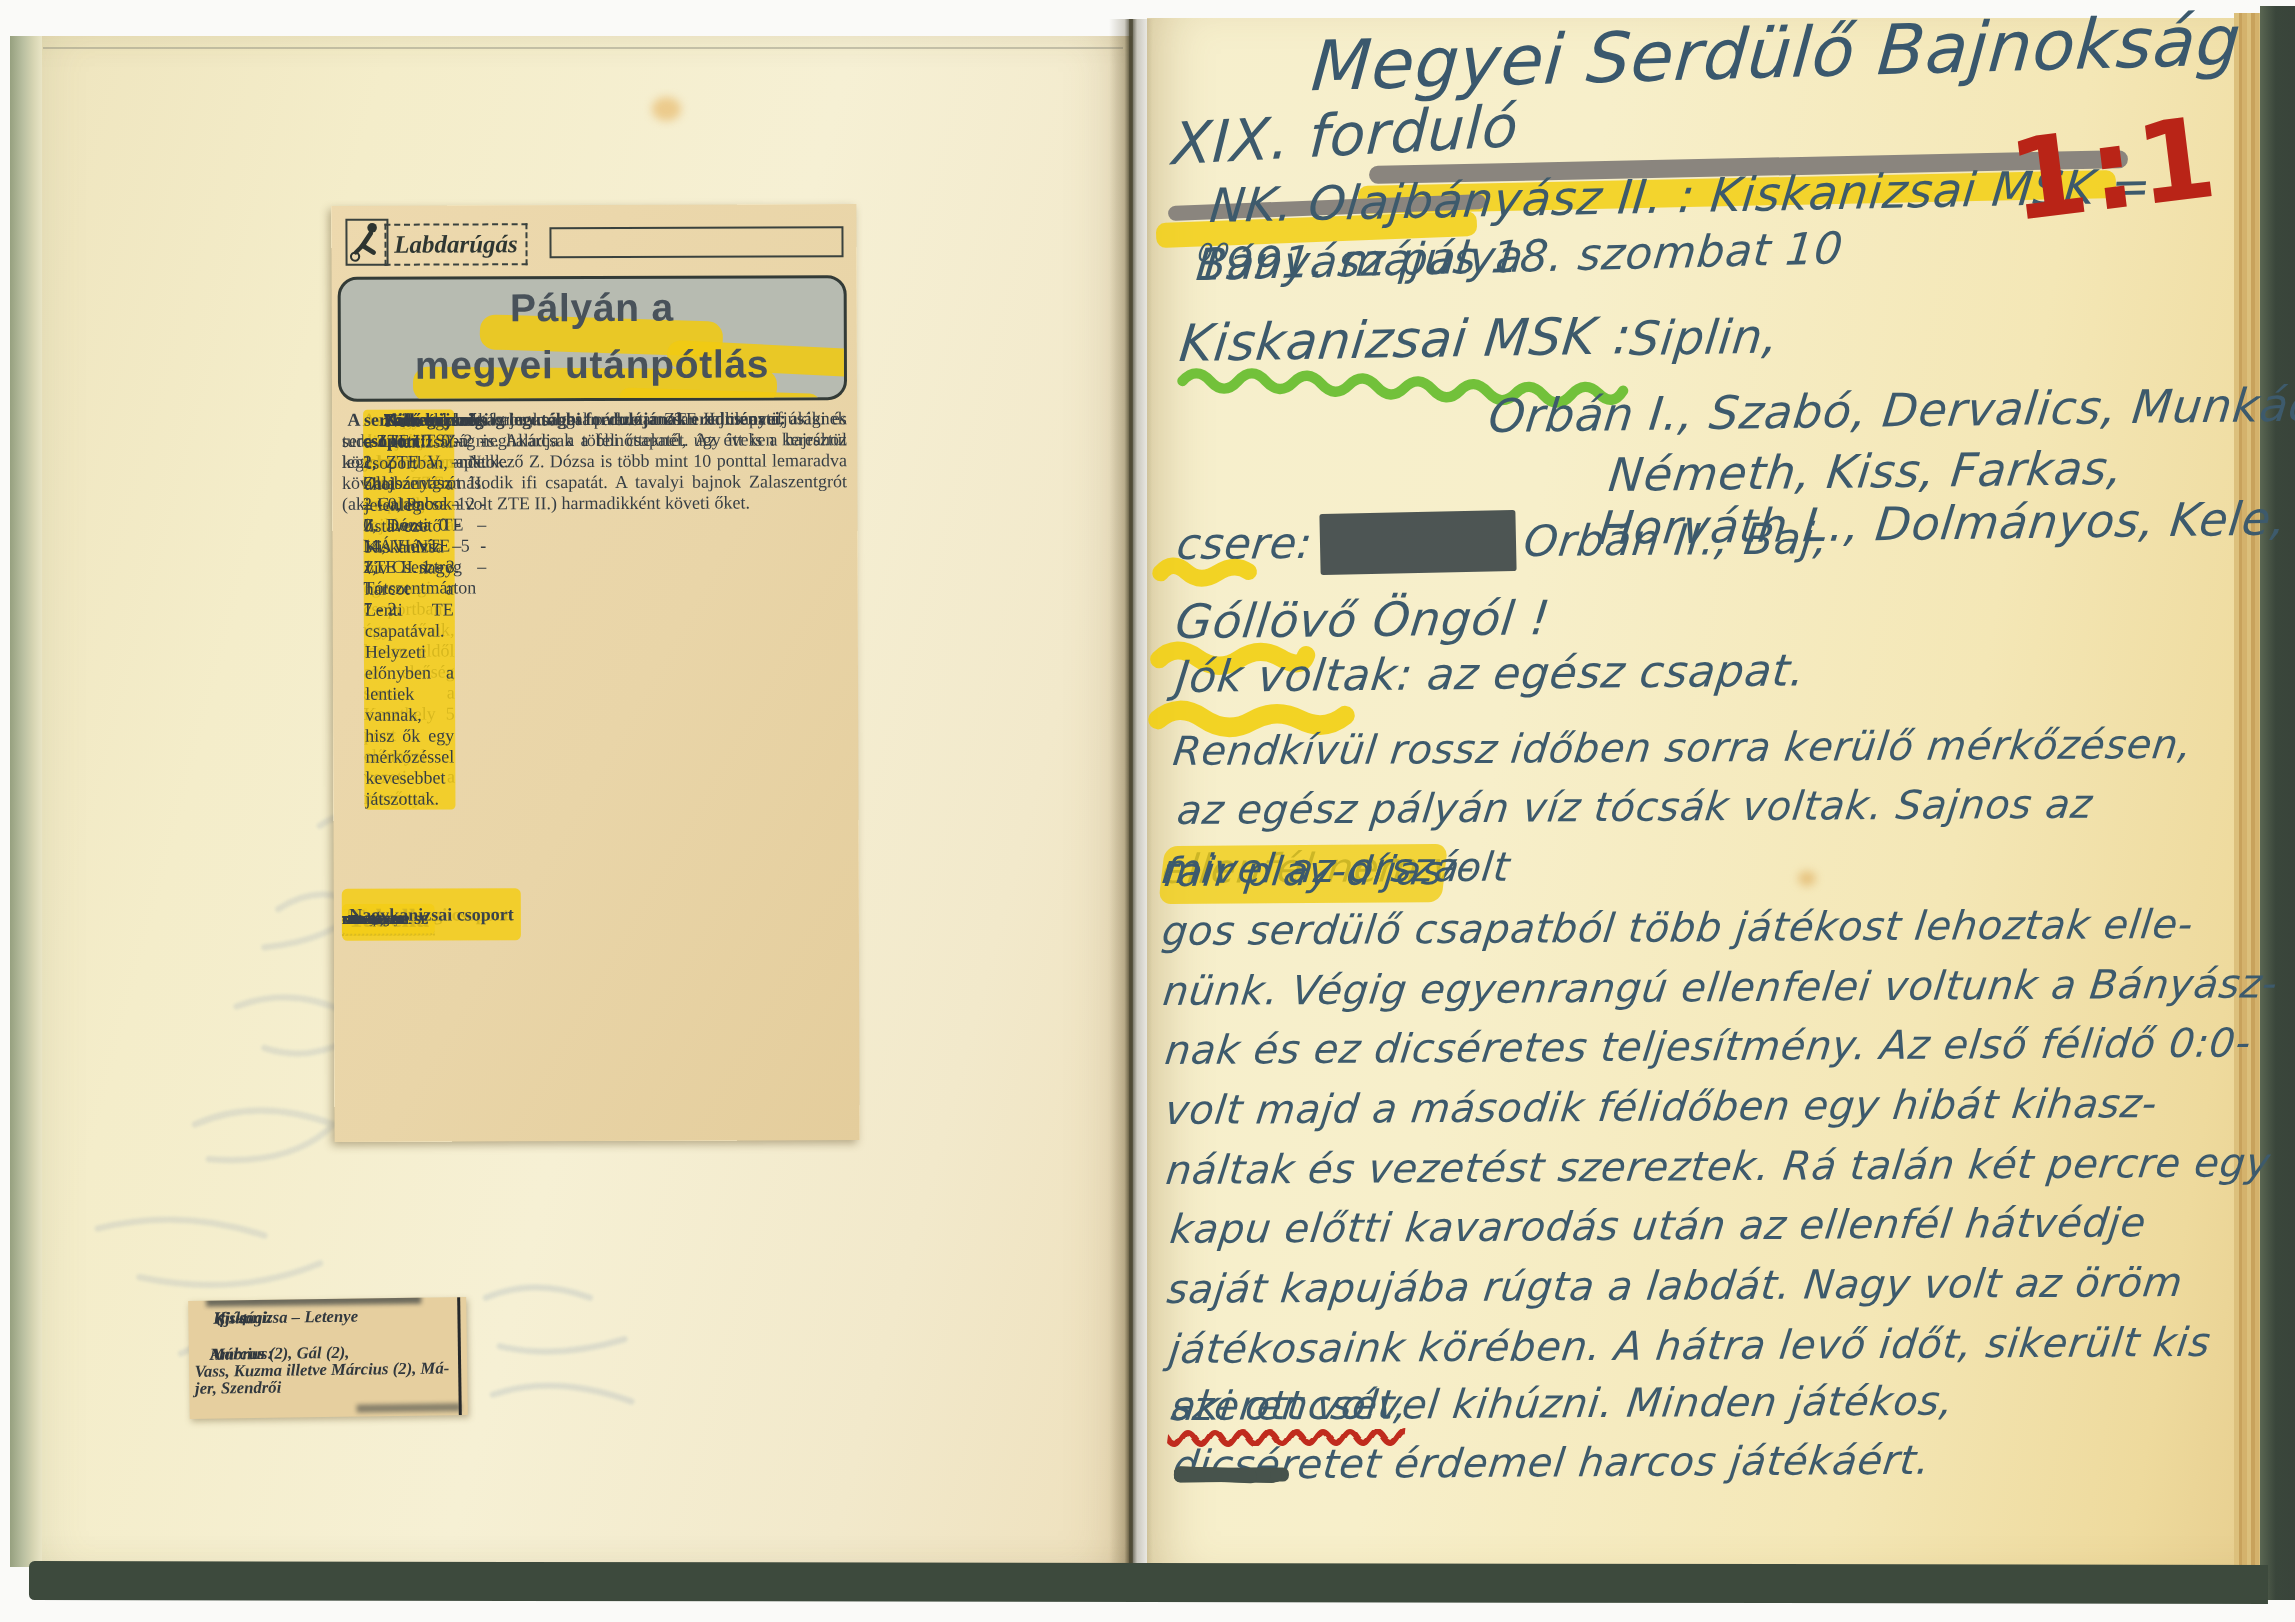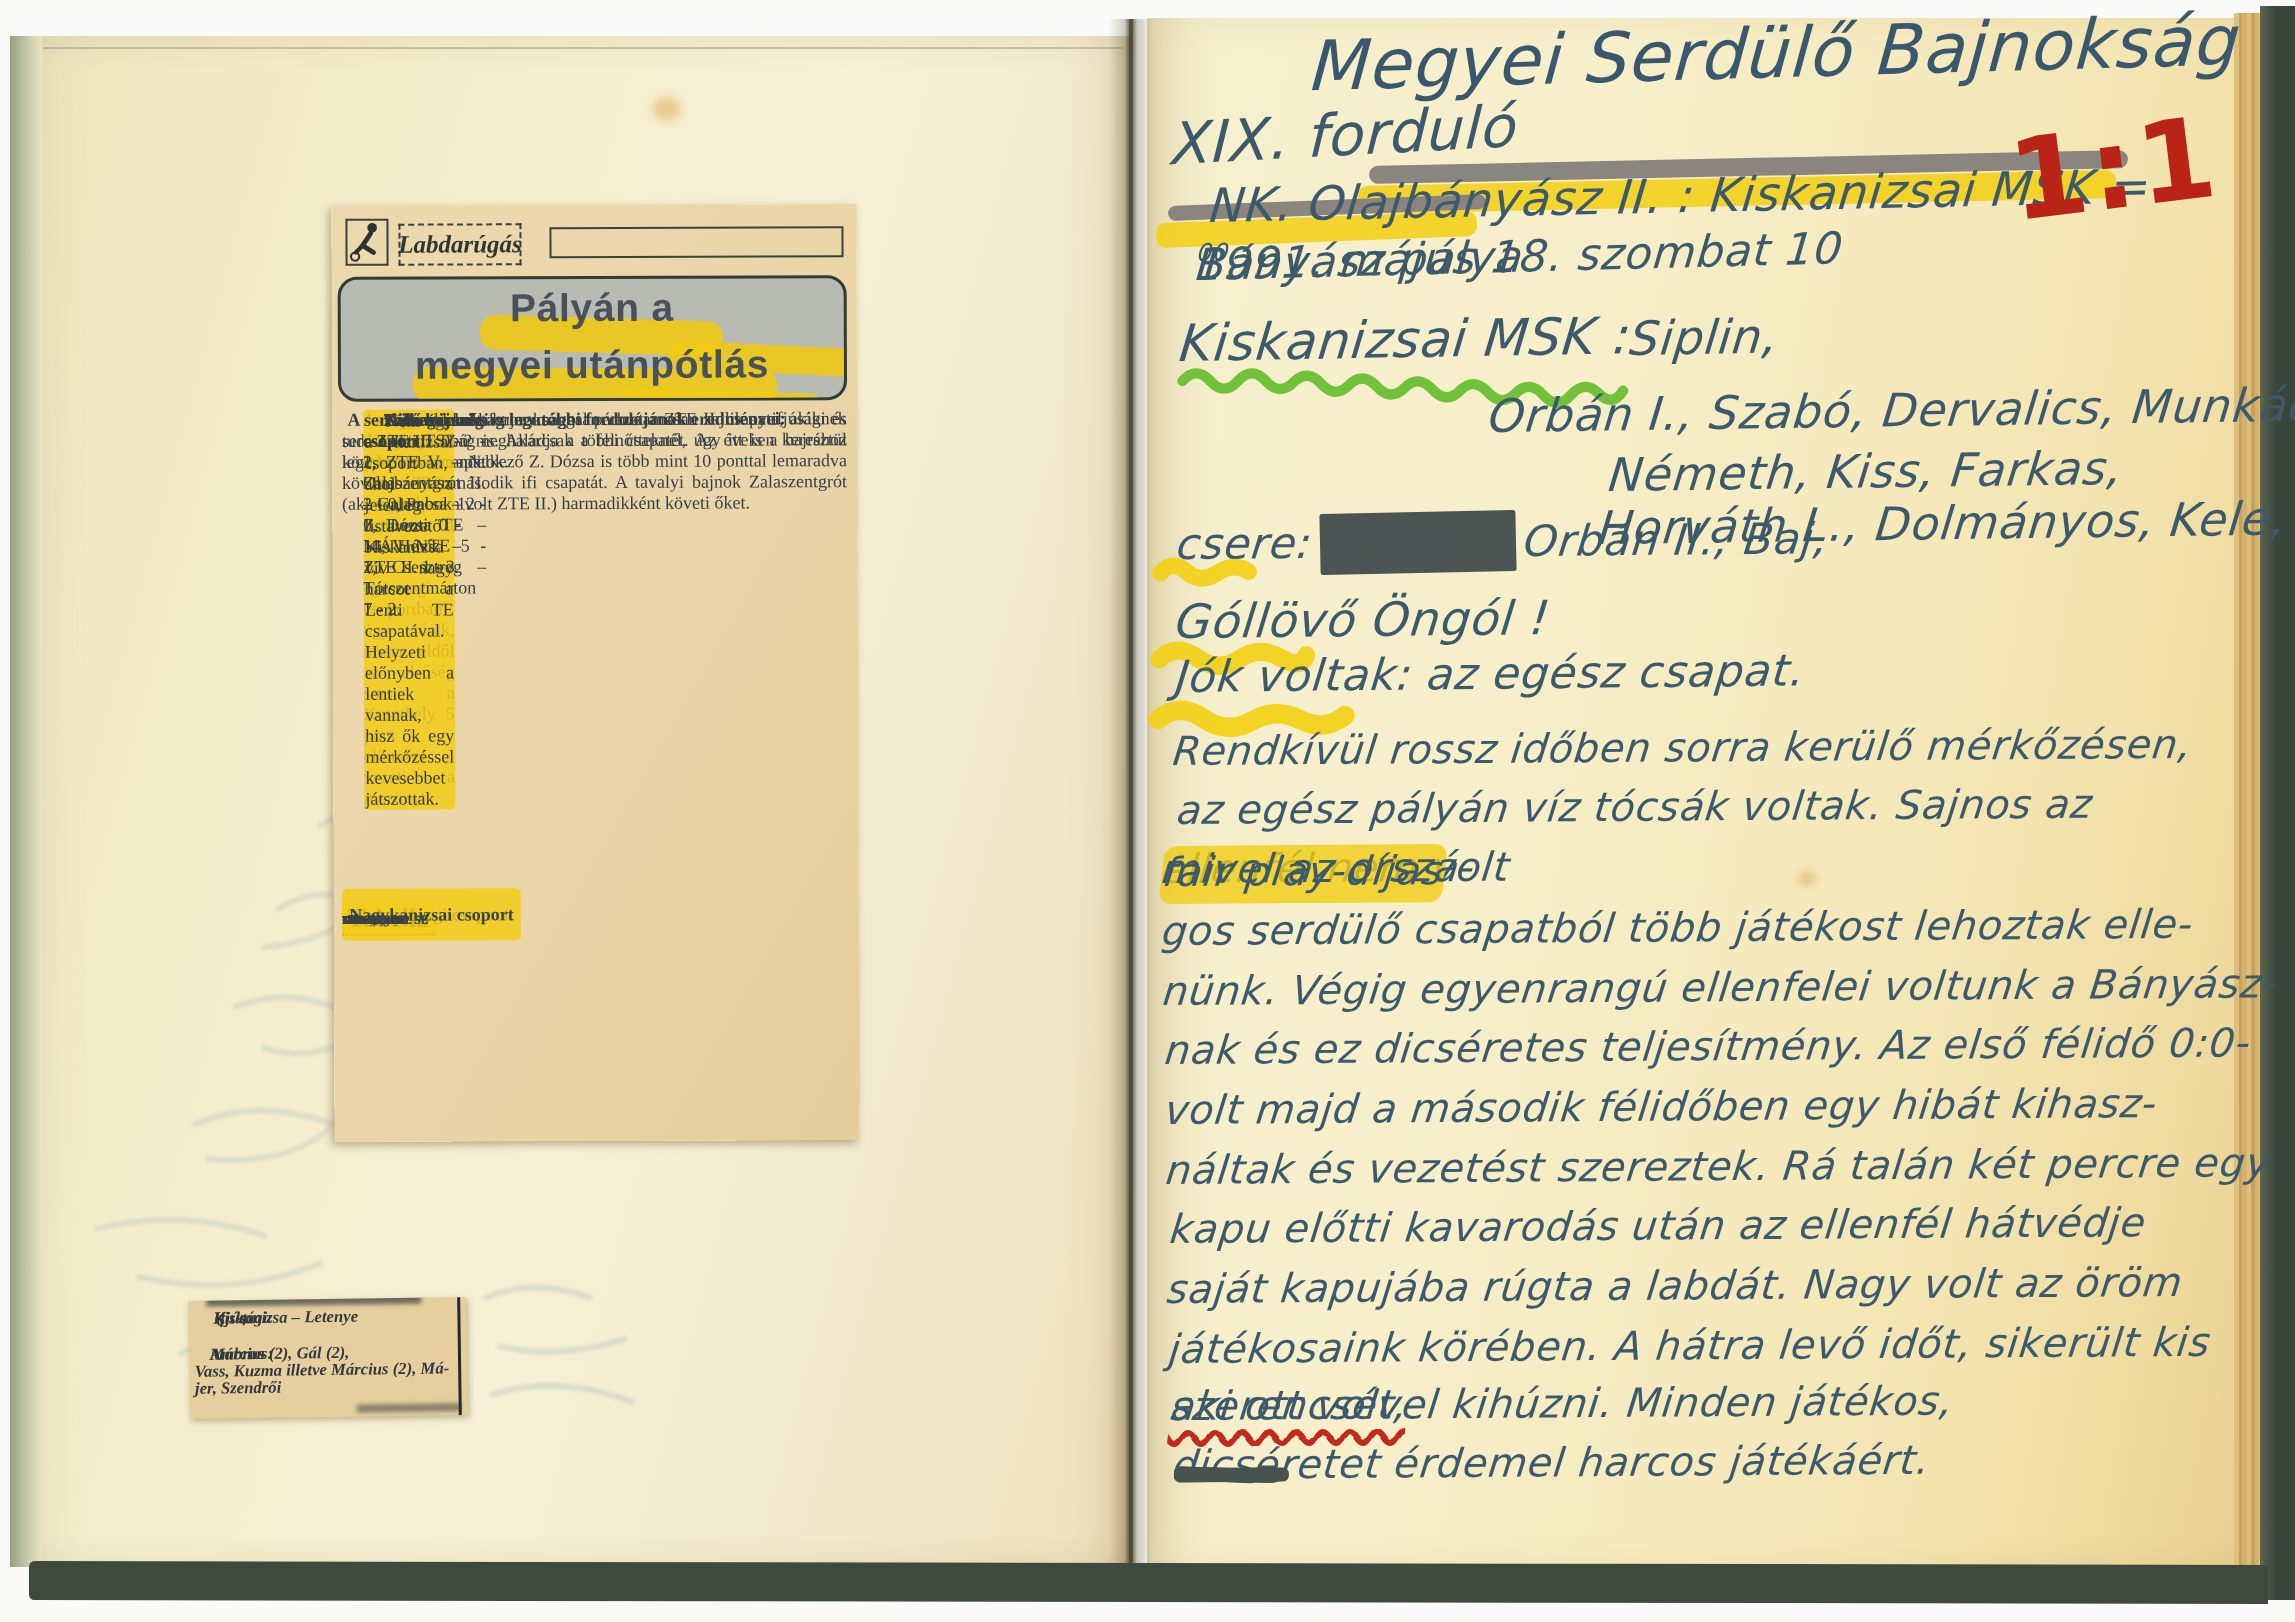--- a/index.html
+++ b/index.html
@@ -29,21 +29,21 @@
   .stain.s1{left:652px;top:97px;width:29px;height:23.6px;background:rgba(222,150,40,.4);}
   .stain.s2{left:714px;top:347px;width:33px;height:28px;background:rgba(214,150,50,.33);}
   .stain.s3{left:1798px;top:871px;width:18px;height:15.3px;background:rgba(210,140,40,.4);}
   .bleed{opacity:.9;filter:blur(1.4px);}
 
   
   .clip-main{left:333px;top:205px;width:525px;height:936px;
     background:linear-gradient(120deg,#edd9ae 0%,#e9d5a8 55%,#e4cd9c 100%);
     box-shadow:-2.8px 3.5px 8.3px rgba(90,70,30,.4);transform:rotate(-.2deg);color:#363e45;}
   .icon-box{left:14px;top:12.5px;width:43px;height:47px;border:2.8px solid #3a423e;}
-  .kicker-box{left:67px;top:18px;width:123px;height:42px;border:2.8px dashed #3a423e;
+  .kicker-box{left:53px;top:18px;width:143px;height:42px;border:2.8px dashed #3a423e;
     display:flex;align-items:center;justify-content:center;position:absolute;}
   .kicker-box span{position:static;font-style:italic;font-weight:bold;font-size:25px;color:#2e3632;}
   .head-bar{left:218px;top:22px;width:294px;height:30.5px;border:2.8px solid #3a423e;}
   .title-box{left:5.6px;top:71px;width:509px;height:125px;border:3.5px solid #333b37;border-radius:19.4px;
     background:#b7bbb1;overflow:hidden;}
   .tb-hl{background:rgba(240,201,18,.88);border-radius:15.3px;}
   .tb-hl.h1{left:139px;top:39px;width:243px;height:35px;transform:rotate(2deg);}
   .tb-hl.h1b{left:326px;top:67px;width:229px;height:28px;transform:rotate(3deg);}
   .tb-hl.h2{left:72px;top:89px;width:364px;height:35px;transform:rotate(.6deg);}
   .tb-hl.h2b{left:278px;top:112px;width:201px;height:21px;transform:rotate(2deg);}

